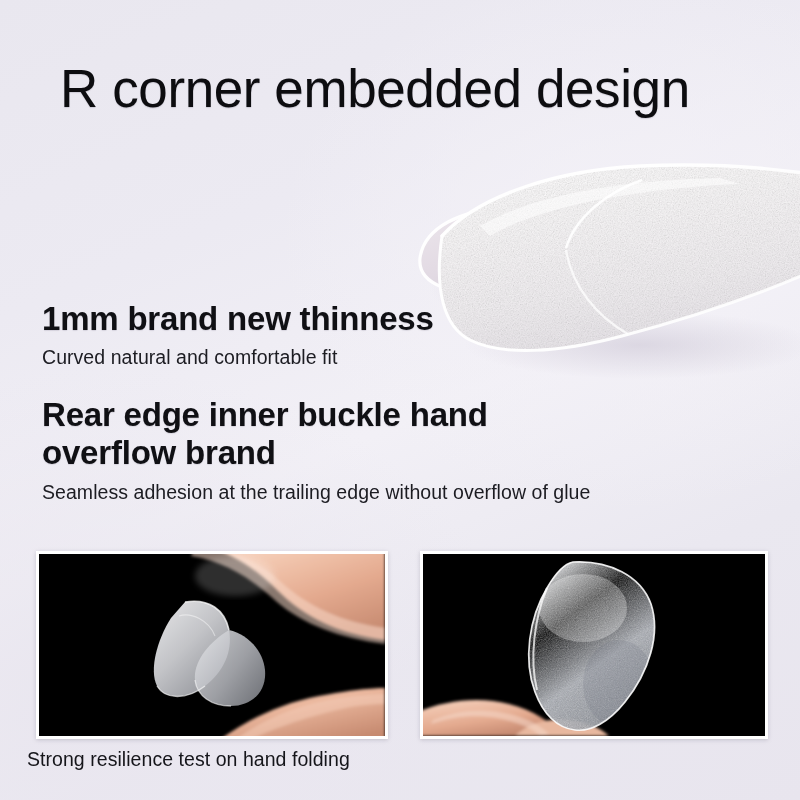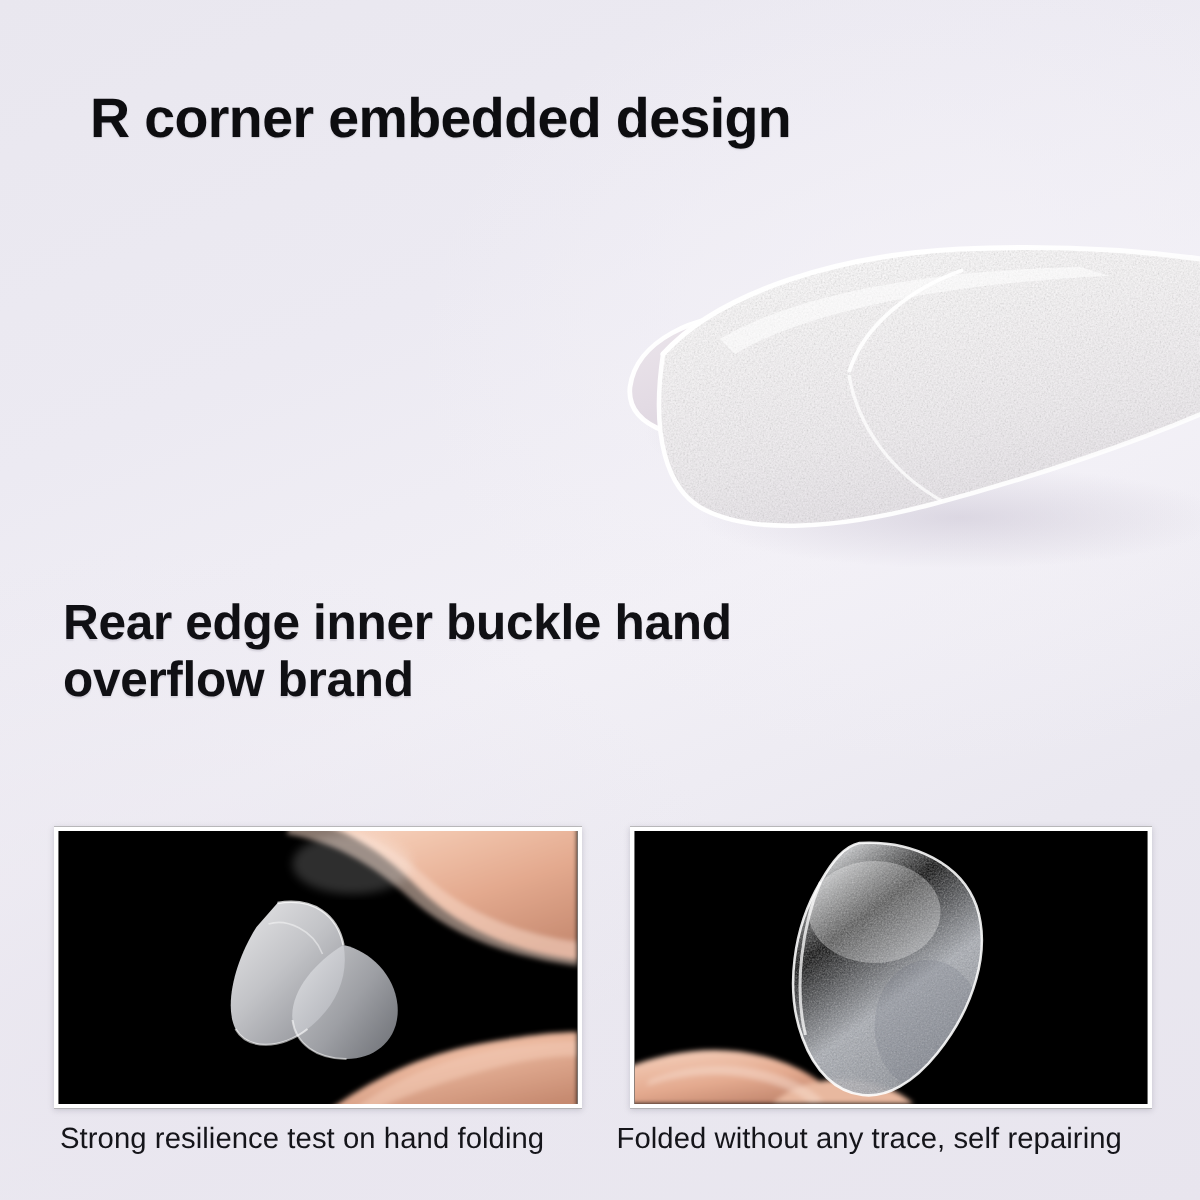--- a/index.html
+++ b/index.html
@@ -17,22 +17,22 @@
       radial-gradient(ellipse 70% 55% at 78% 30%, #f3f1f7 0%, rgba(243,241,247,0) 62%),
       radial-gradient(ellipse 90% 70% at 12% 88%, #e9e6ef 0%, rgba(233,230,239,0) 60%),
       linear-gradient(157deg, #e9e7ef 0%, #eceaf2 28%, #f2f0f6 52%, #eae8f0 74%, #e8e5ee 100%);
   }
 
   
   .title {
     position: absolute;
     left: 60px;
     top: 58px;
-    font-size: 37px;
-    font-weight: 700;
+    font-size: 53px;
+    font-weight: 400;
     letter-spacing: -0.4px;
     color: #0d0d10;
     white-space: nowrap;
     font-stretch: condensed;
     text-shadow: 0 1px 1px rgba(120,115,135,0.25);
   }
 
   
   .hero {
     position: absolute;
@@ -79,21 +79,21 @@
 
   
   .caption {
     position: absolute;
     font-size: 19.5px;
     font-weight: 400;
     color: #15151a;
     letter-spacing: 0.05px;
     white-space: nowrap;
   }
-  #caption-left  { left: 40px;  top: 748px; }
+  #caption-left  { left: 27px;  top: 748px; }
   #caption-right { left: 411px; top: 748px; }
 </style>
 </head>
 <body>
 
 <div id="page">
 
   <div class="title">R corner embedded design</div>
 
   <div class="hero">
@@ -156,26 +156,31 @@
 
       <path d="M 420,132 C 370,154 300,178 232,196 C 168,213 112,216 80,200 C 54,187 44,150 52,96" fill="none" stroke="url(#edgeGlow)" stroke-width="3.0" stroke-linecap="round"></path>
 
       <path d="M 176,108 C 186,76 218,52 252,40" fill="none" stroke="#ffffff" stroke-width="2.6" opacity="0.9"></path>
       <path d="M 176,110 C 182,146 206,176 238,194" fill="none" stroke="#ffffff" stroke-width="2.2" opacity="0.75"></path>
 
       <path d="M 90,86 C 140,56 230,40 330,38 L 350,44 C 250,48 150,66 100,96 Z" fill="#ffffff" opacity="0.55"></path>
     </svg>
   </div>
 
+  <div class="block" id="block-thin">
+    <div class="head">1mm brand new thinness</div>
+    <div class="sub">Curved natural and comfortable fit</div>
+  </div>
 
   <div class="block" id="block-rear">
     <div class="head">
       <div>Rear edge inner buckle hand</div>
       <div>overflow brand</div>
     </div>
+    <div class="sub">Seamless adhesion at the trailing edge without overflow of glue</div>
   </div>
 
   <div class="panel" id="panel-left">
     <svg width="346" height="182" viewBox="0 0 346 182">
       <defs>
         <linearGradient id="skinA" x1="0.1" y1="0" x2="0.75" y2="1">
           <stop offset="0%" stop-color="#fadfd0"></stop>
           <stop offset="30%" stop-color="#f2c6ae"></stop>
           <stop offset="65%" stop-color="#e3a98e"></stop>
           <stop offset="100%" stop-color="#c98d73"></stop>
@@ -289,15 +294,14 @@
 
         <path d="M 150,8 C 186,6 218,22 228,50 C 238,80 226,118 202,148
                  C 186,168 168,178 152,176 C 134,174 120,160 112,138
                  C 100,106 106,64 124,34 C 132,20 140,10 150,8 Z" fill="none" stroke="#ffffff" stroke-width="1.7" opacity="0.88"></path>
         <path d="M 124,34 C 112,62 106,104 114,136" fill="none" stroke="#ffffff" stroke-width="2.0" opacity="0.75"></path>
       </g>
     </svg>
   </div>
 
   <div class="caption" id="caption-left">Strong resilience test on hand folding</div>
-  <div class="caption" id="caption-right">Folded without any trace, self repairing</div>
 
 </div>
 
 </body></html>

